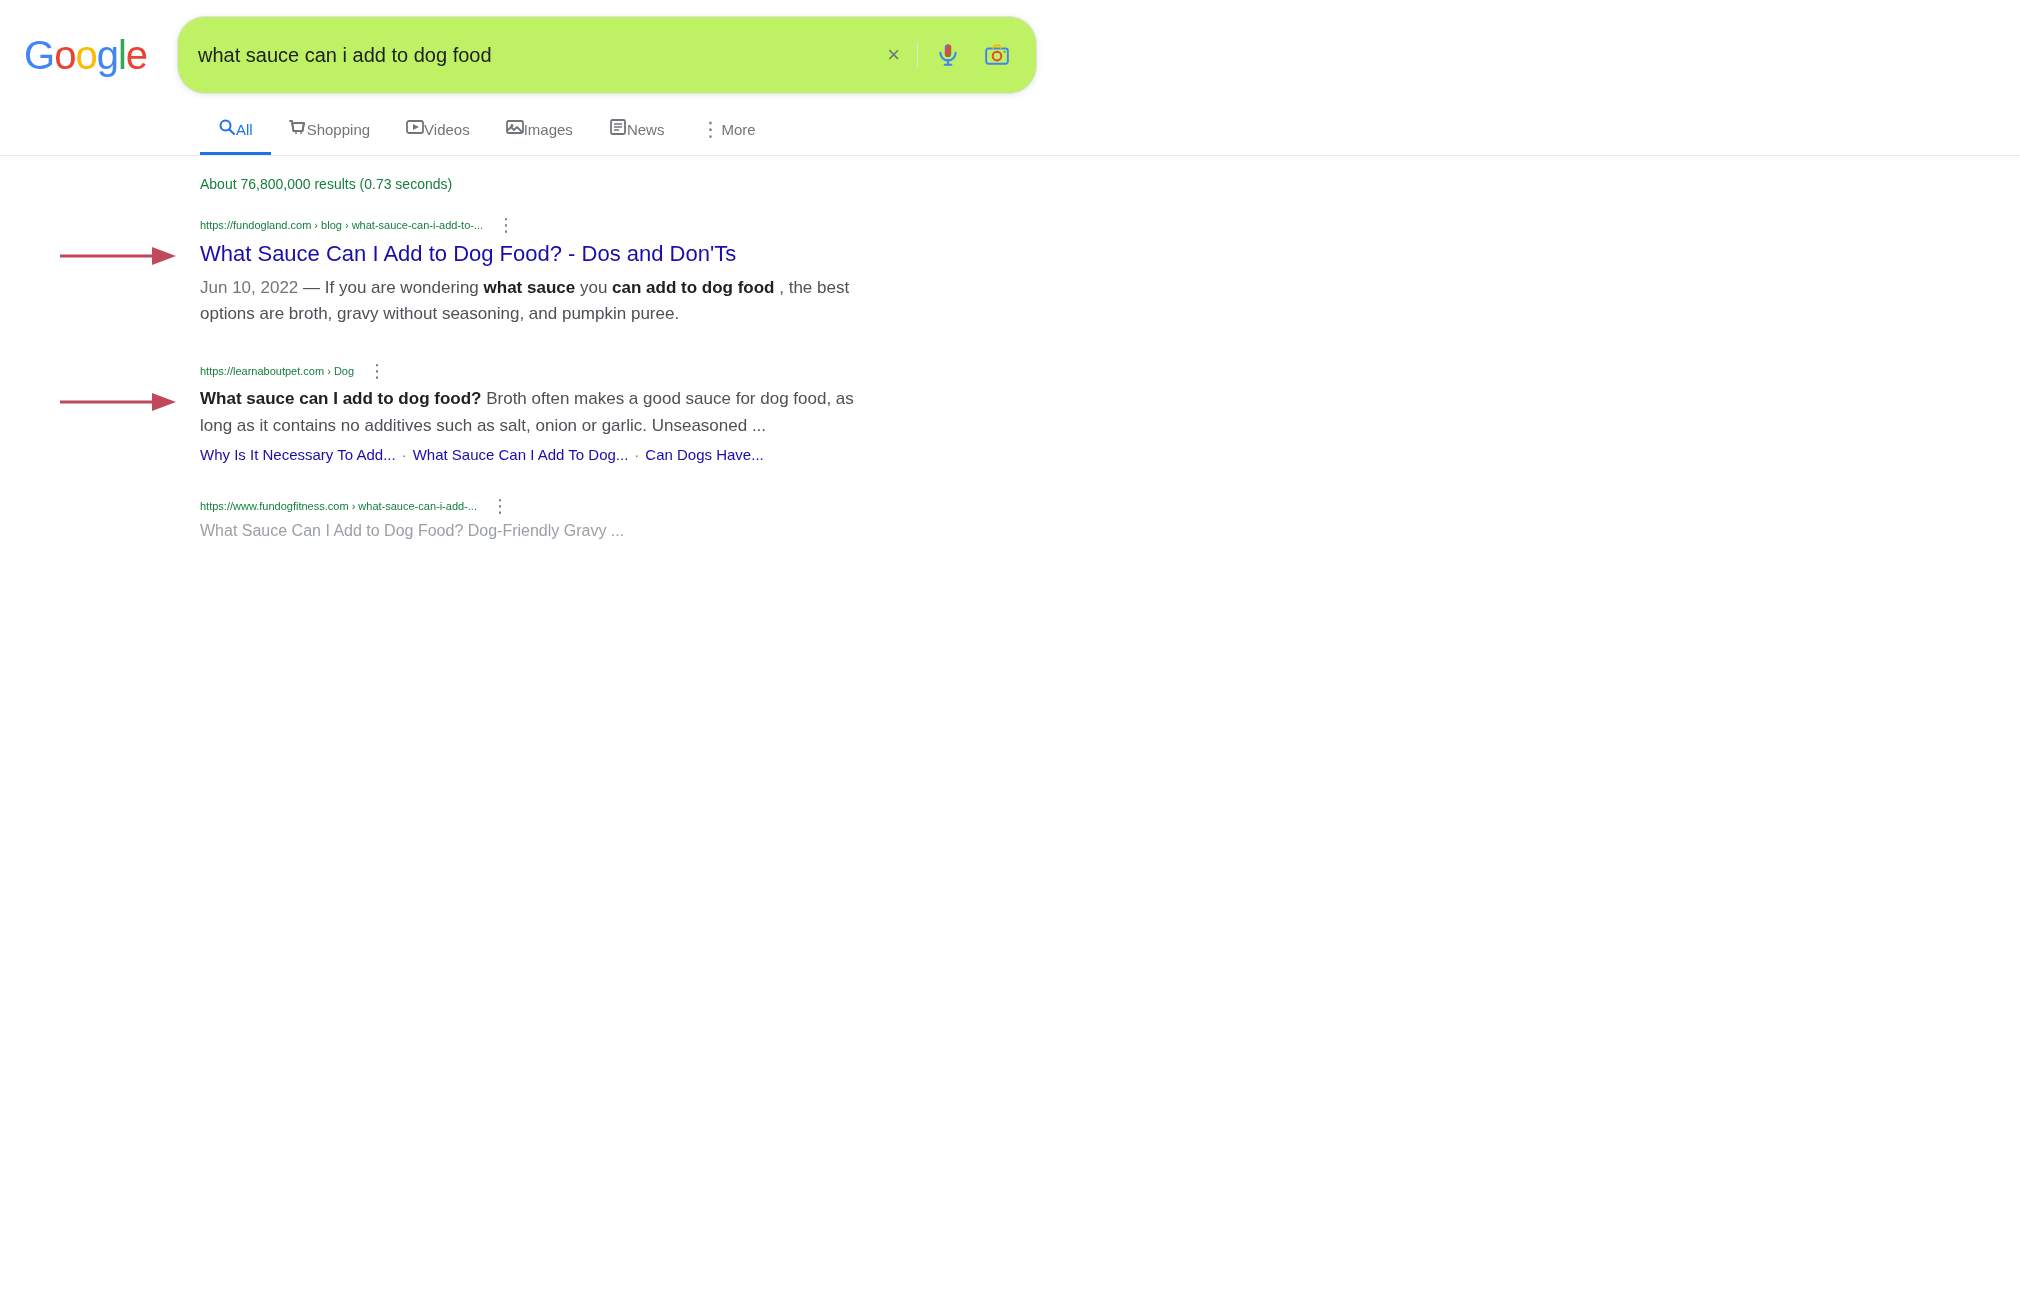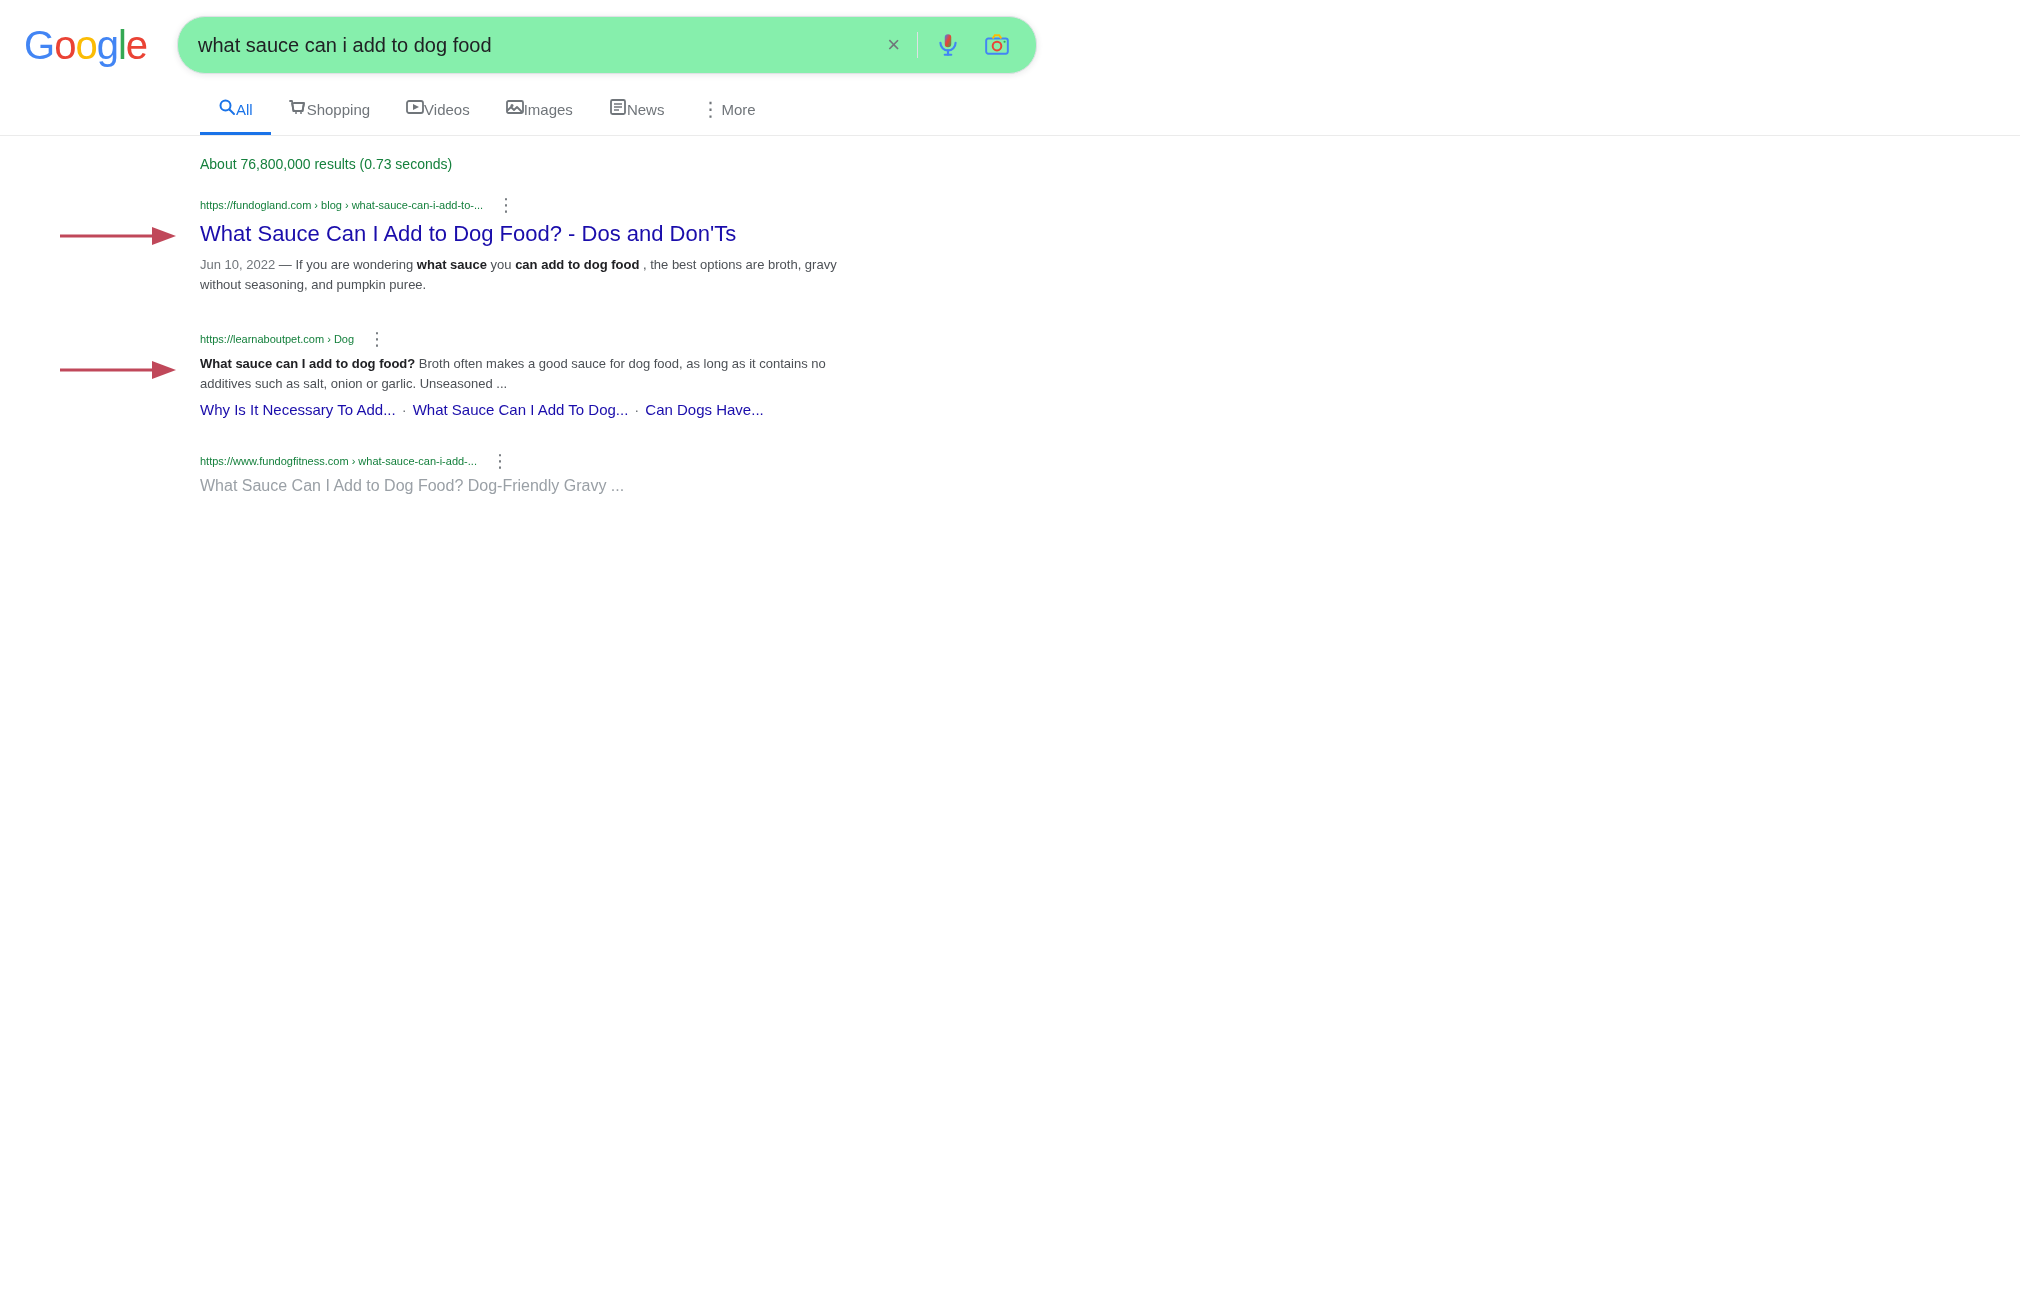--- a/index.html
+++ b/index.html
@@ -39,22 +39,22 @@
       flex: 1;
       max-width: 860px;
       position: relative;
     }
 
     .search-bar {
       display: flex;
       align-items: center;
       border: 1.5px solid #dfe1e5;
       border-radius: 28px;
-      padding: 13px 20px;
-      background: #86efac;
+      padding: 23px 20px;
+      background: #bef264;
       box-shadow: 0 1px 6px rgba(32,33,36,0.1);
       gap: 11px;
     }
 
     .search-input {
       flex: 1;
       border: none;
       outline: none;
       font-size: 20px;
       color: #202124;
@@ -176,21 +176,21 @@
       font-size: 22px;
       color: #1a0dab;
       text-decoration: none;
       line-height: 1.3;
       display: block;
       margin-bottom: 6px;
       cursor: pointer;
     }
 
     .result-snippet {
-      font-size: 13px;
+      font-size: 17px;
       color: #4d5156;
       line-height: 1.58;
     }
 
     .result-snippet .bold {
       font-weight: bold;
       color: #202124;
     }
 
     .result-date {

